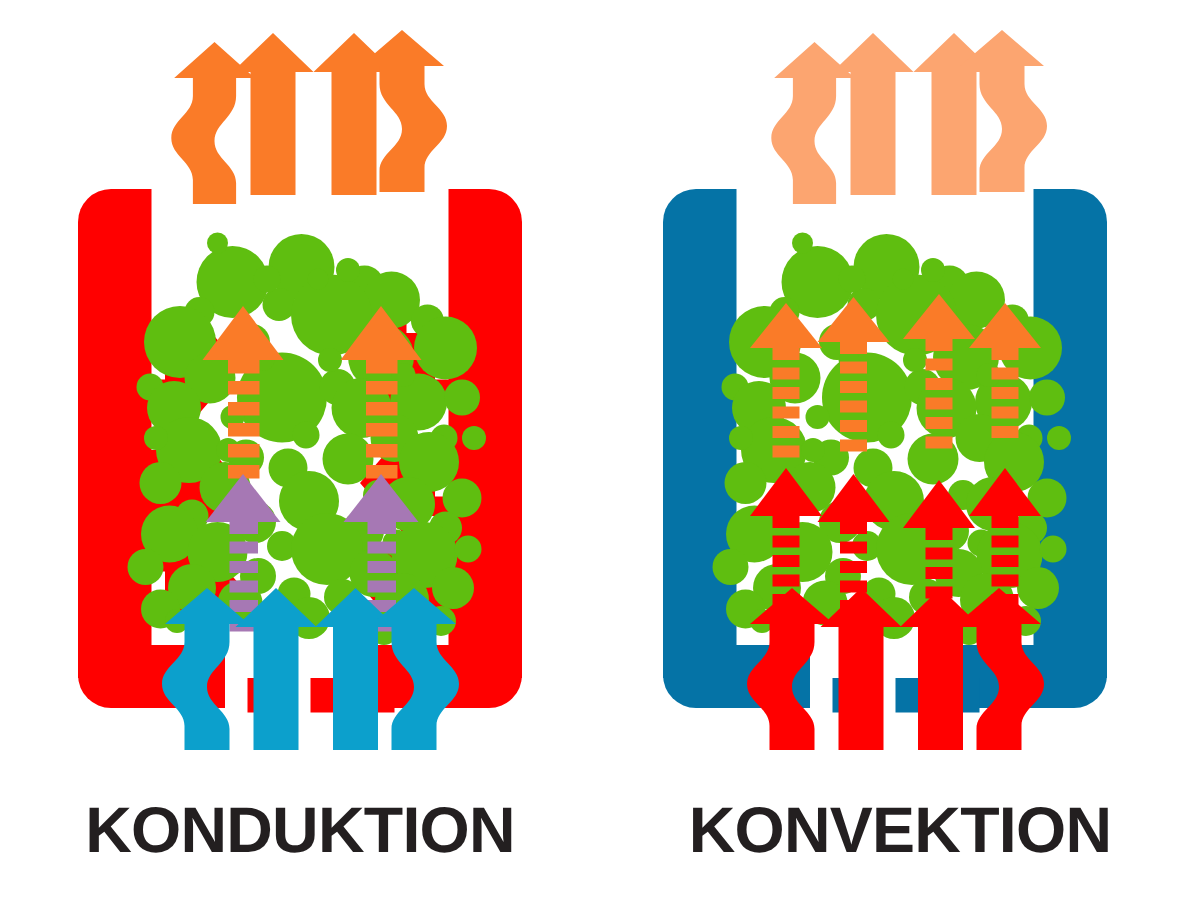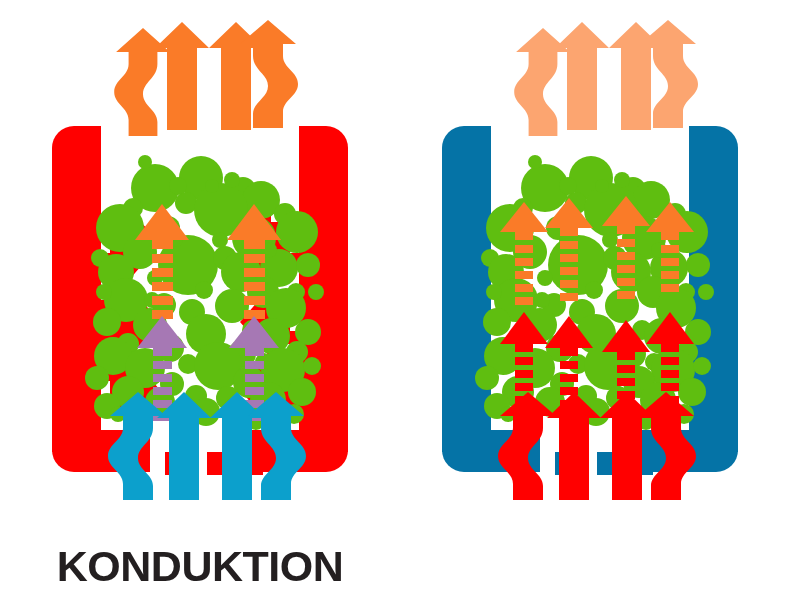--- a/index.html
+++ b/index.html
@@ -10,21 +10,21 @@
     overflow:hidden;
   }
   .stage{position:relative;width:800px;height:600px;}
   .panel{position:absolute;top:0;width:400px;height:600px;}
   .panel.left{left:0;}
   .panel.right{left:400px;}
   .panel svg{display:block;width:400px;height:600px;}
   .caption{
     position:absolute;
     left:0;width:400px;
-    top:542px;
+    top:530px;
     text-align:center;
     font-size:43px;
     font-weight:bold;
     letter-spacing:-0.5px;
     color:#231f20;
     font-family:"Liberation Sans", sans-serif;
   }
 </style>
 </head>
 <body>
@@ -412,15 +412,16 @@
         <path d="M141,500 L141,484 C141,472 126,468 126,456 C126,444 141,440 141,428
                  L141,416 L128,416 L156,392 L184,416 L171,416 L171,428
                  C171,442 156,446 156,458 C156,470 171,474 171,486 L171,500 Z" transform="translate(-28,0)"></path>
         <path d="M159,500 L159,418 L147,418 L174,392 L201,418 L189,418 L189,500 Z"></path>
         <path d="M212,500 L212,418 L200,418 L227,392 L254,418 L242,418 L242,500 Z"></path>
         <path d="M272,500 L272,484 C272,472 287,468 287,456 C287,444 272,440 272,428
                  L272,416 L285,416 L257,392 L229,416 L242,416 L242,428
                  C242,442 257,446 257,458 C257,470 242,474 242,486 L242,500 Z" transform="translate(9,0)"></path>
       </g>
     </svg>
+    <div class="caption">KONVEKTION</div>
   </div>
 
 </div>
 
 </body></html>

